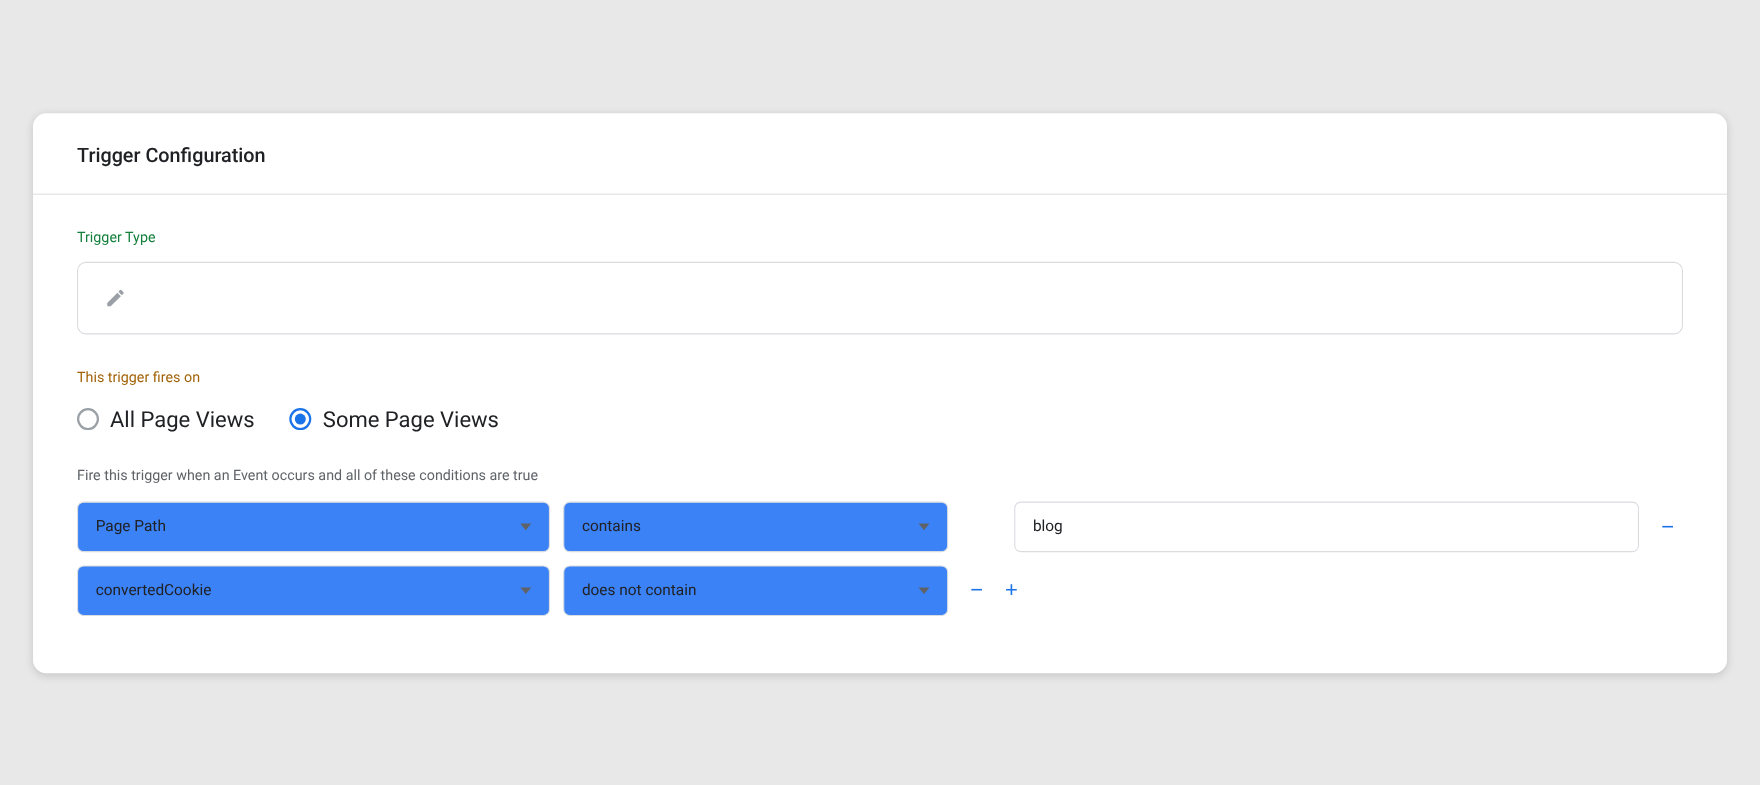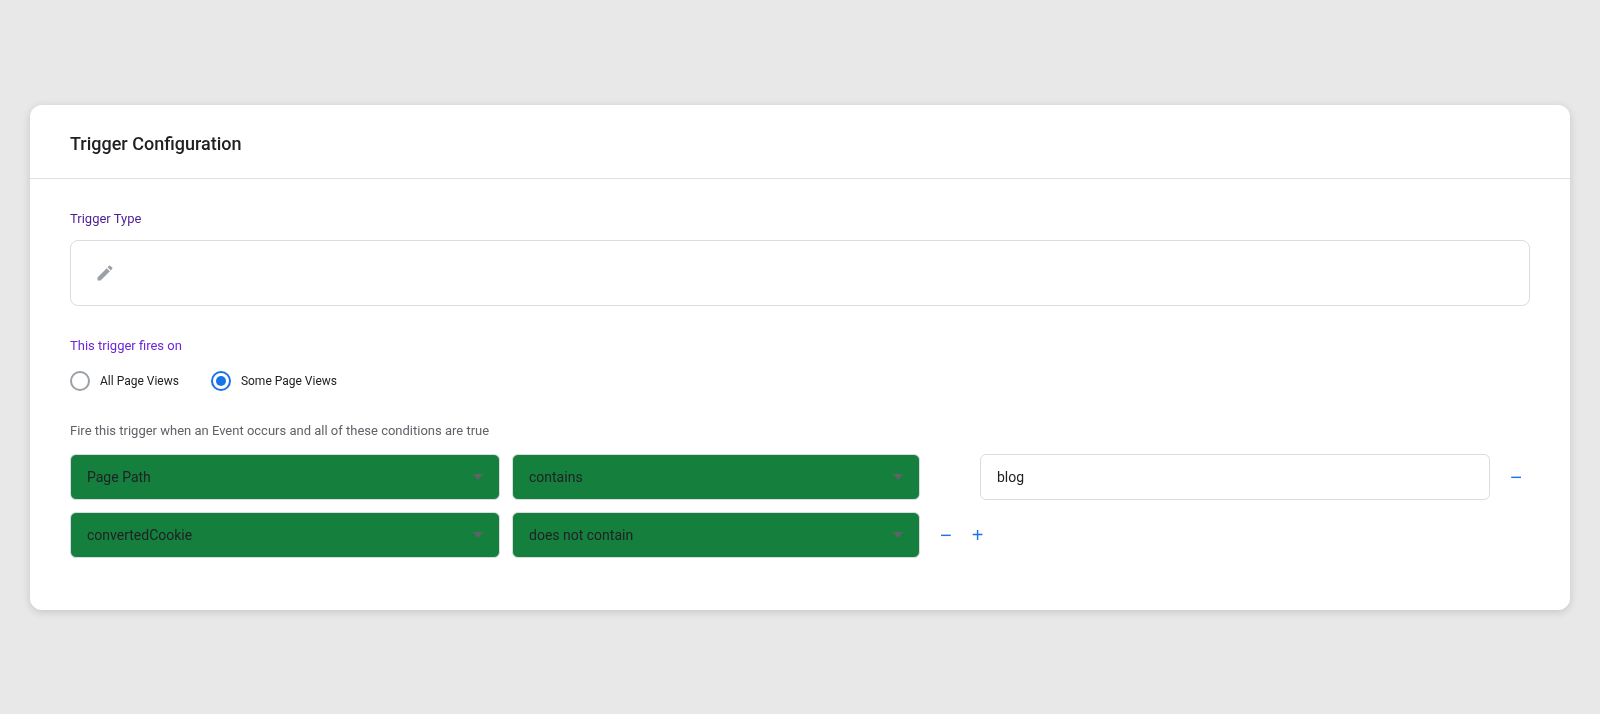--- a/index.html
+++ b/index.html
@@ -37,21 +37,21 @@
       font-weight: 500;
       color: #202124;
     }
 
     .card-body {
       padding: 32px 40px 40px 40px;
     }
 
     .section-label {
       font-size: 13px;
-      color: #4c1d95;
+      color: #15803d;
       margin-bottom: 14px;
     }
 
     .trigger-type-box {
       border: 1px solid #dadce0;
       border-radius: 8px;
       padding: 18px 20px;
       display: flex;
       align-items: center;
       justify-content: space-between;
@@ -91,21 +91,21 @@
       border: none;
       cursor: pointer;
       color: #9aa0a6;
       padding: 4px;
       display: flex;
       align-items: center;
     }
 
     .fires-on-label {
       font-size: 13px;
-      color: #6d28d9;
+      color: #a16207;
       margin-bottom: 18px;
     }
 
     .radio-group {
       display: flex;
       align-items: center;
       gap: 32px;
       margin-bottom: 32px;
     }
 
@@ -133,21 +133,21 @@
 
     .radio-circle.selected::after {
       content: '';
       width: 10px;
       height: 10px;
       border-radius: 50%;
       background: #1a73e8;
     }
 
     .radio-label {
-      font-size: 12px;
+      font-size: 20px;
       color: #202124;
     }
 
     .conditions-label {
       font-size: 13px;
       color: #5f6368;
       margin-bottom: 16px;
     }
 
     .condition-row {
@@ -156,35 +156,35 @@
       gap: 12px;
       margin-bottom: 12px;
     }
 
     .condition-select {
       border: 1px solid #dadce0;
       border-radius: 6px;
       padding: 14px 16px;
       font-size: 14px;
       color: #202124;
-      background: #15803d;
+      background: #3b82f6;
       cursor: pointer;
       display: flex;
       align-items: center;
       justify-content: space-between;
       user-select: none;
     }
 
     .condition-select.field {
       width: 430px;
       flex-shrink: 0;
     }
 
     .condition-select.operator {
-      width: 408px;
+      width: 350px;
       flex-shrink: 0;
     }
 
     .condition-value {
       border: 1px solid #dadce0;
       border-radius: 6px;
       padding: 14px 16px;
       font-size: 14px;
       color: #202124;
       flex: 1;

